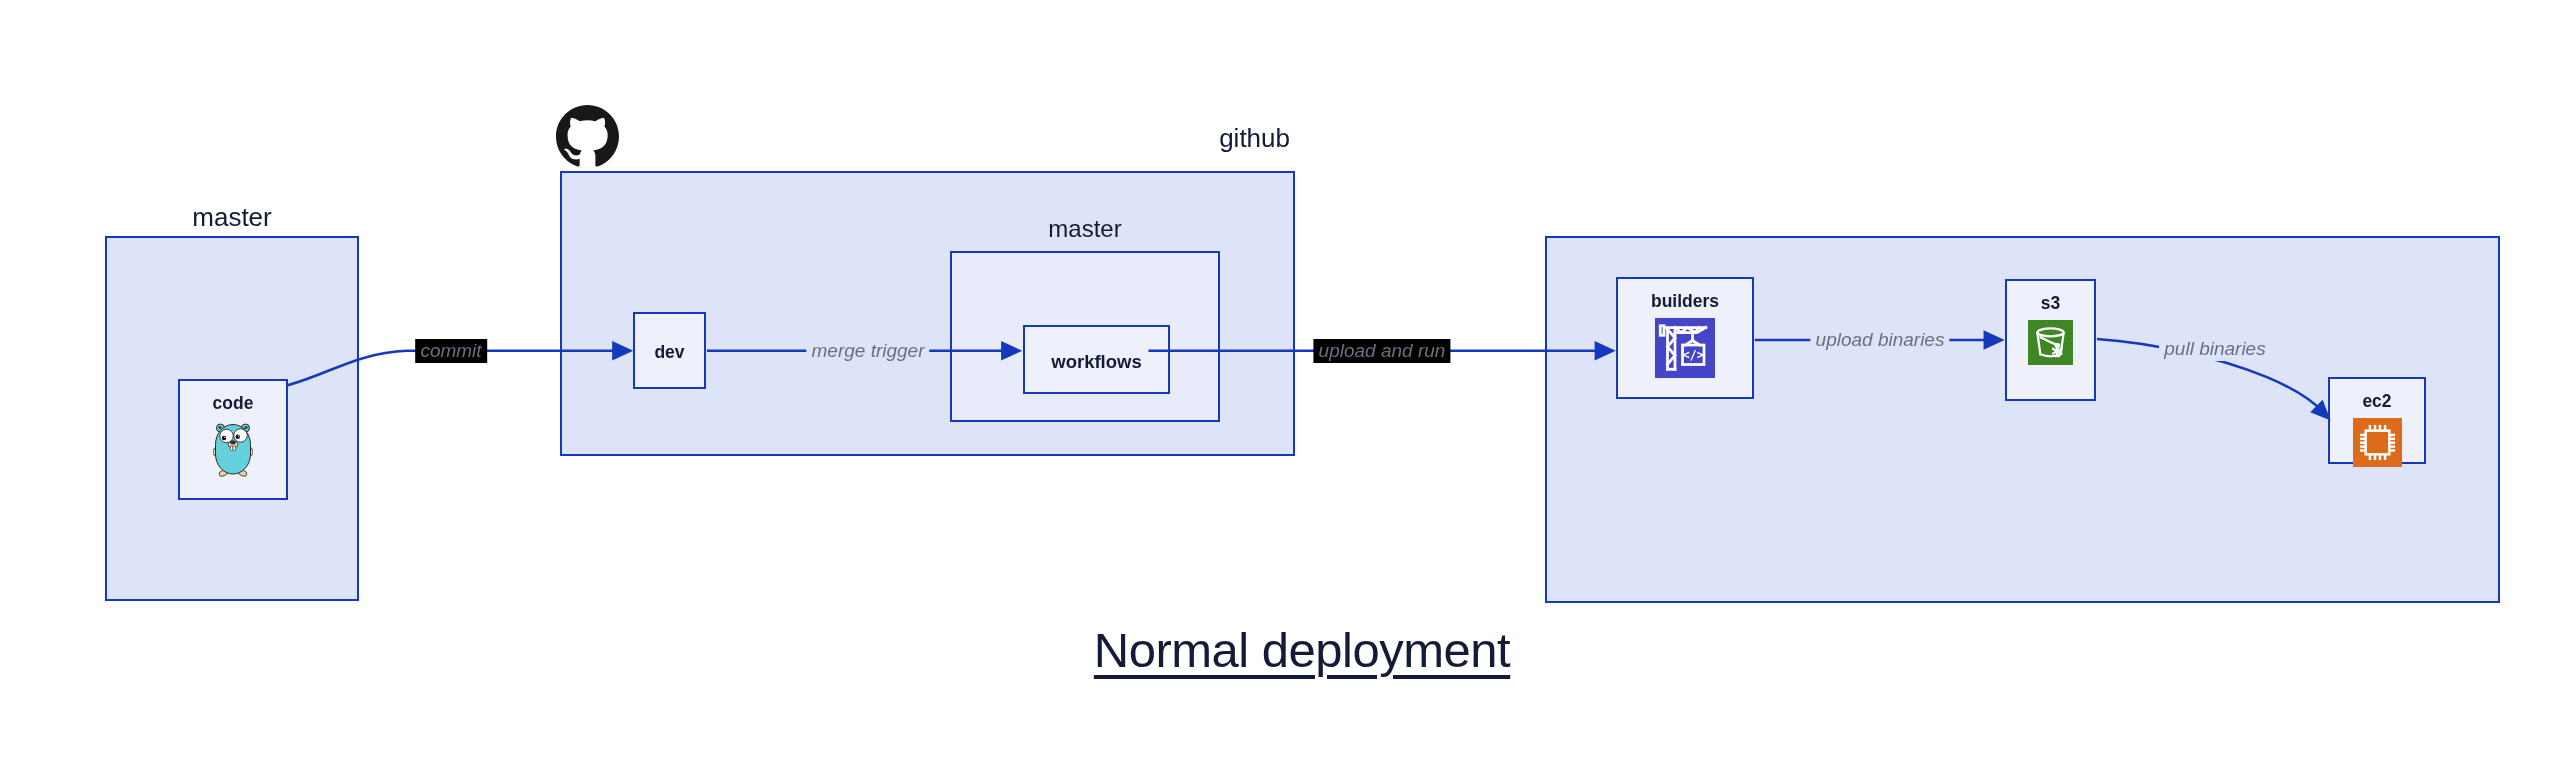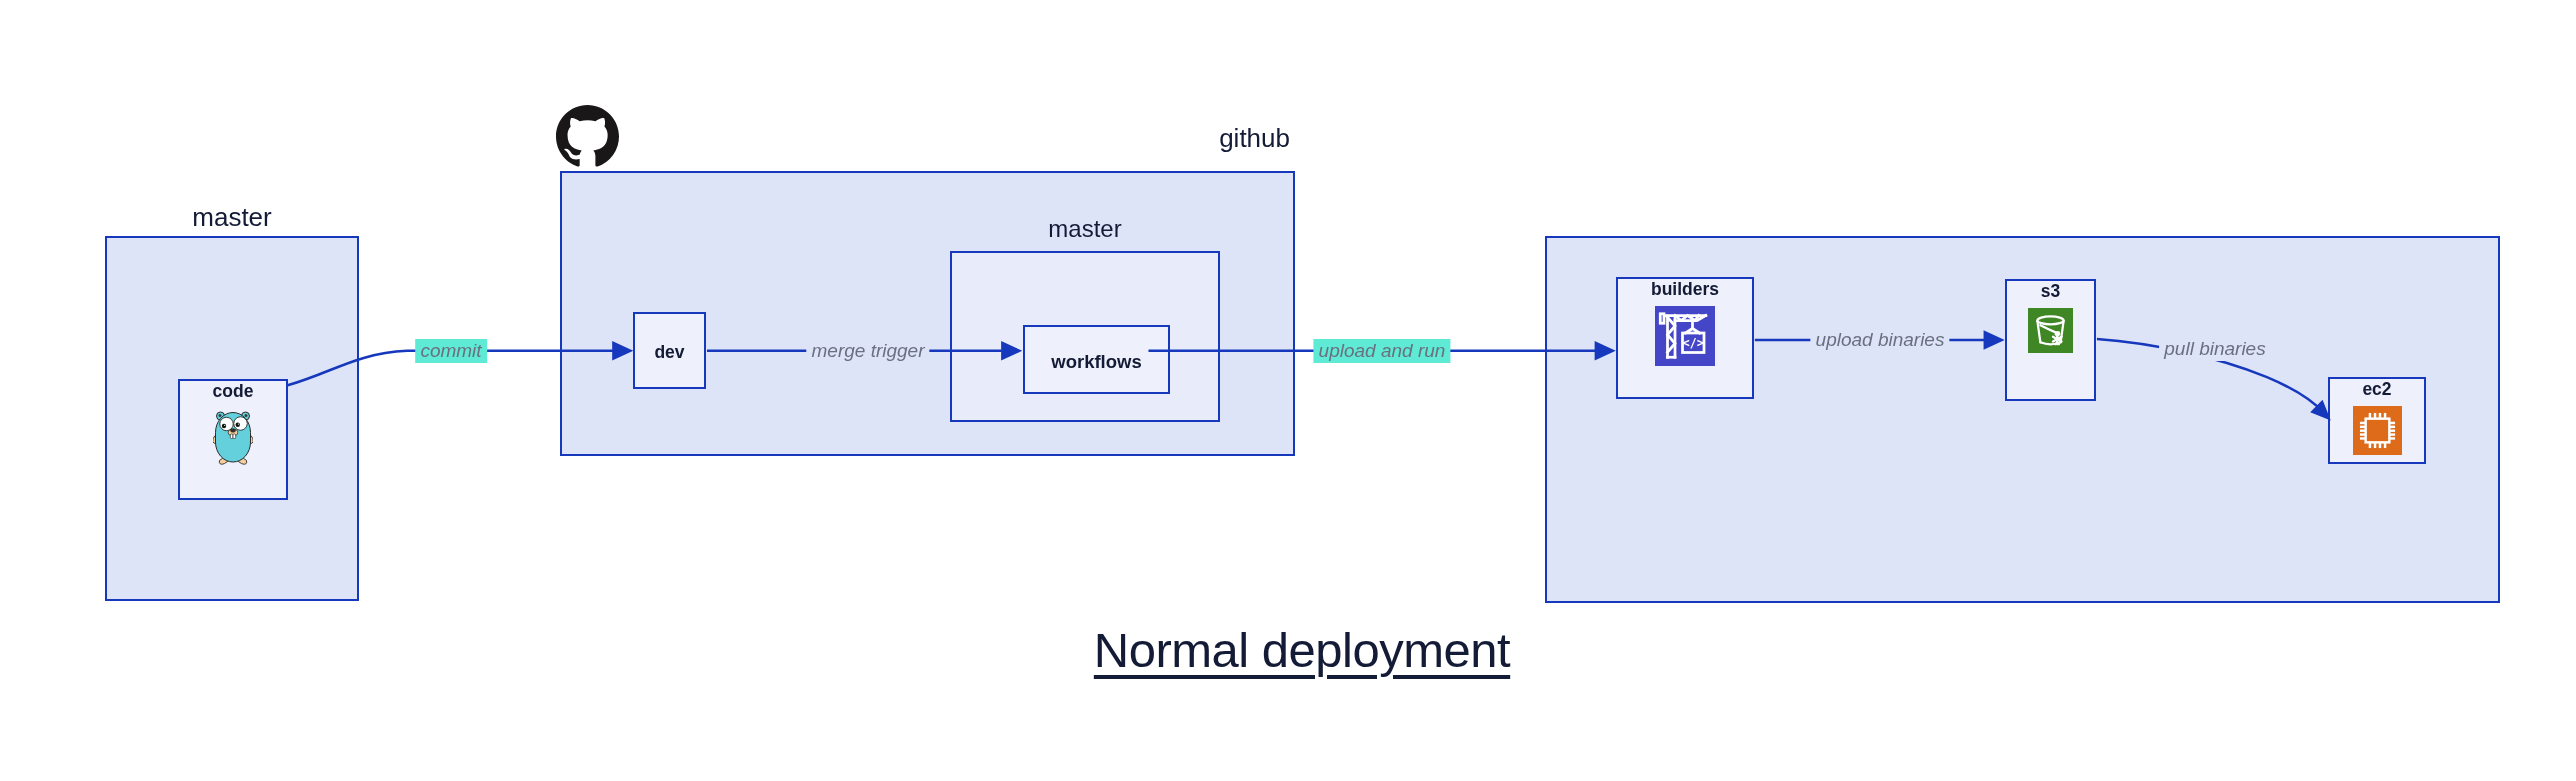--- a/index.html
+++ b/index.html
@@ -16,35 +16,35 @@
   .canvas{position:relative;width:2604px;height:781px;background:#ffffff;overflow:hidden;}
 
   
   .cbox{position:absolute;background:var(--container-fill);border:2.6px solid var(--blue);}
   .cbox.master{background:var(--master-fill);border-width:2.1px;}
   .clabel{position:absolute;color:var(--navy);font-size:26px;letter-spacing:0px;}
 
   
   .node{position:absolute;background:var(--node-fill);border:2.1px solid var(--blue);
         display:flex;flex-direction:column;align-items:center;}
-  .node .nlabel{color:var(--navy);font-weight:700;font-size:17.5px;margin-top:0;}
+  .node .nlabel{color:var(--navy);font-weight:700;font-size:17.5px;margin-top:12px;}
   .node.centered{justify-content:center;}
   .node.centered .nlabel{margin-top:4px;}
   .node .icon-wrap{margin-top:6.2px;}
 
   
   svg.arrows{position:absolute;left:0;top:0;width:2604px;height:781px;pointer-events:none;}
   svg.arrows path{stroke:var(--blue);stroke-width:5;fill:none;}
   svg.arrows polygon{fill:var(--blue);stroke:none;}
 
   
   .edge-label{position:absolute;transform:translate(-50%,-50%);
     font-style:italic;font-size:19px;color:var(--edge-gray);
     padding:1px 5.2px;white-space:nowrap;z-index:5;}
-  .bg-white{background:#5eead4;}
+  .bg-white{background:#000000;}
   .bg-fill{background:var(--container-fill);}
 
   
   .svgicon{display:block;}
   .octocat{position:absolute;z-index:4;}
 
   
   .title{position:absolute;left:1302px;top:622px;transform:translateX(-50%);
     color:var(--navy);font-size:49px;letter-spacing:-0.5px;
     text-decoration:underline;text-decoration-thickness:3.6px;text-underline-offset:8.2px;

